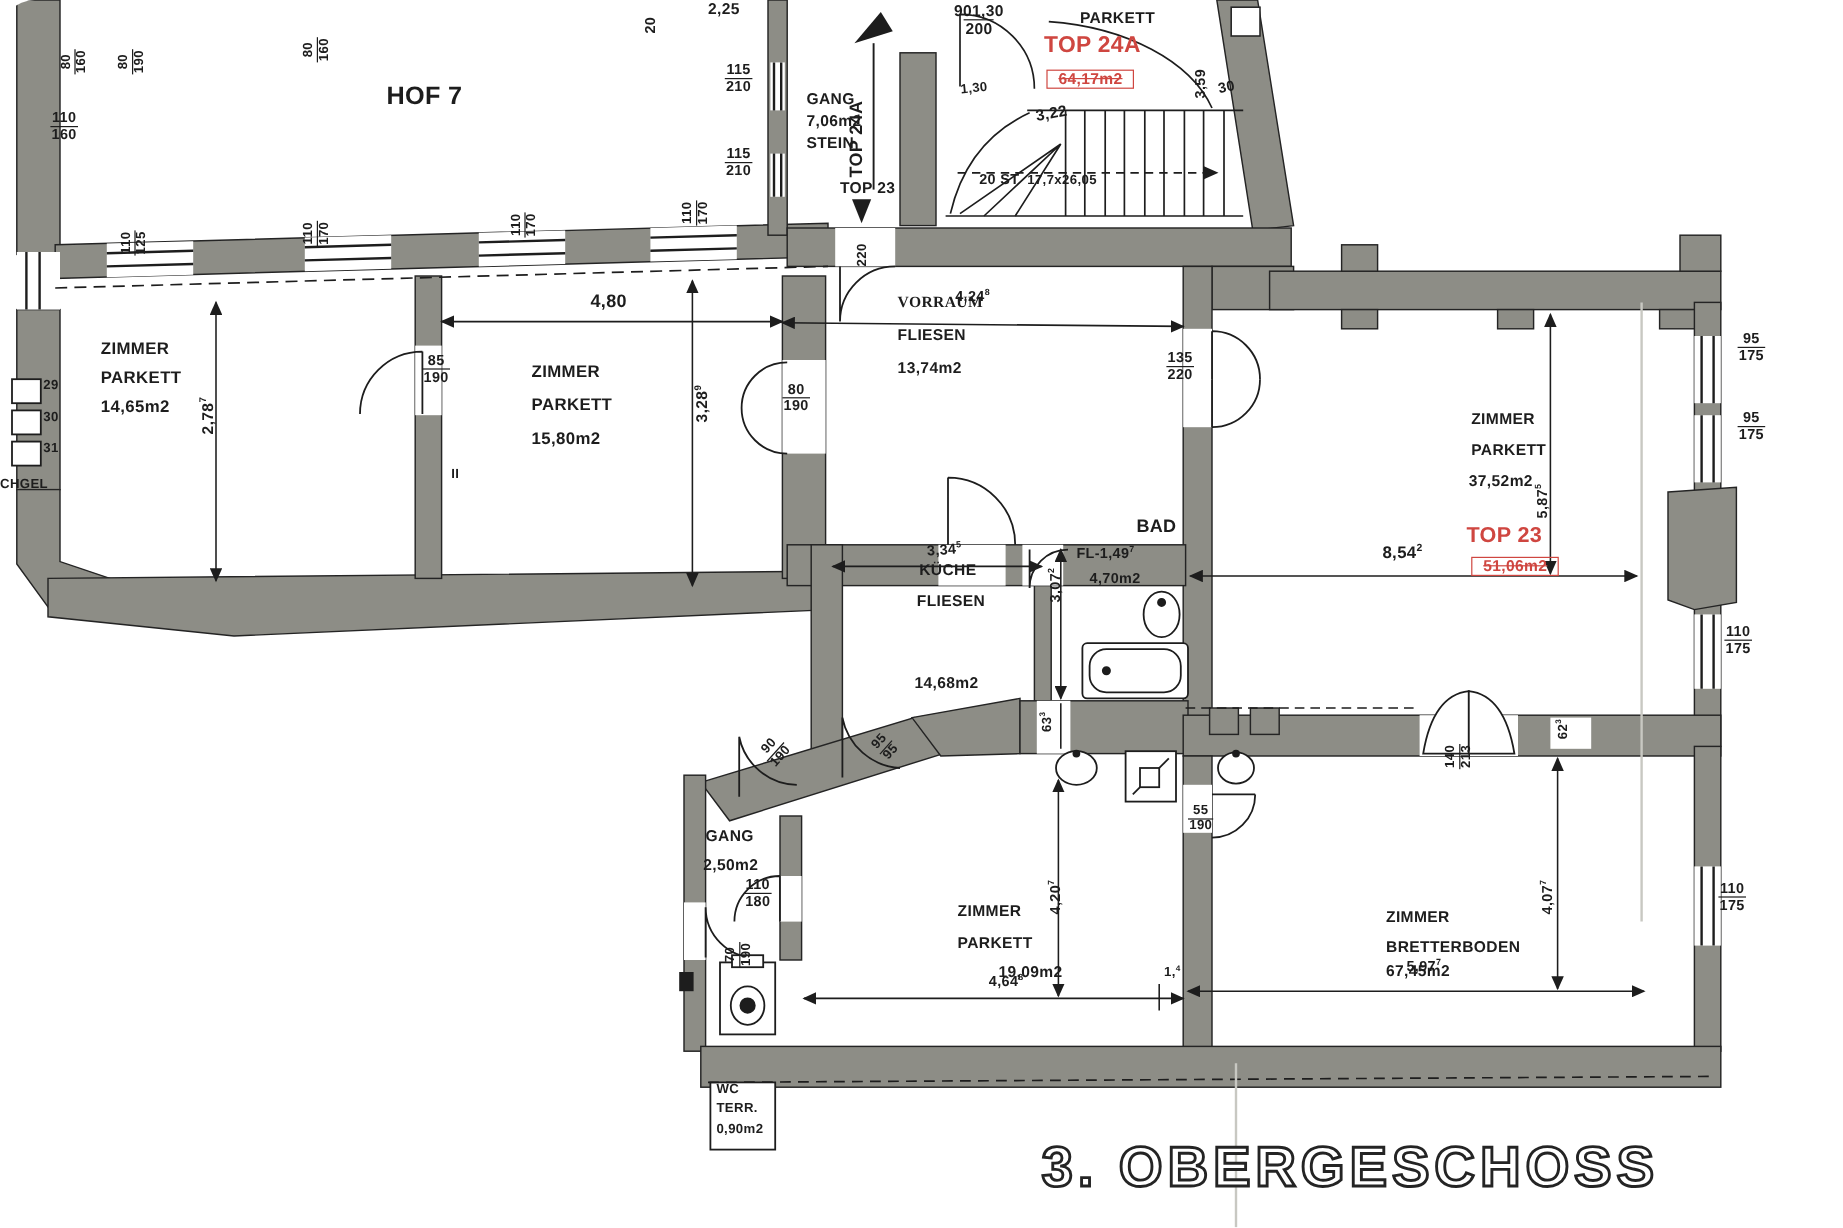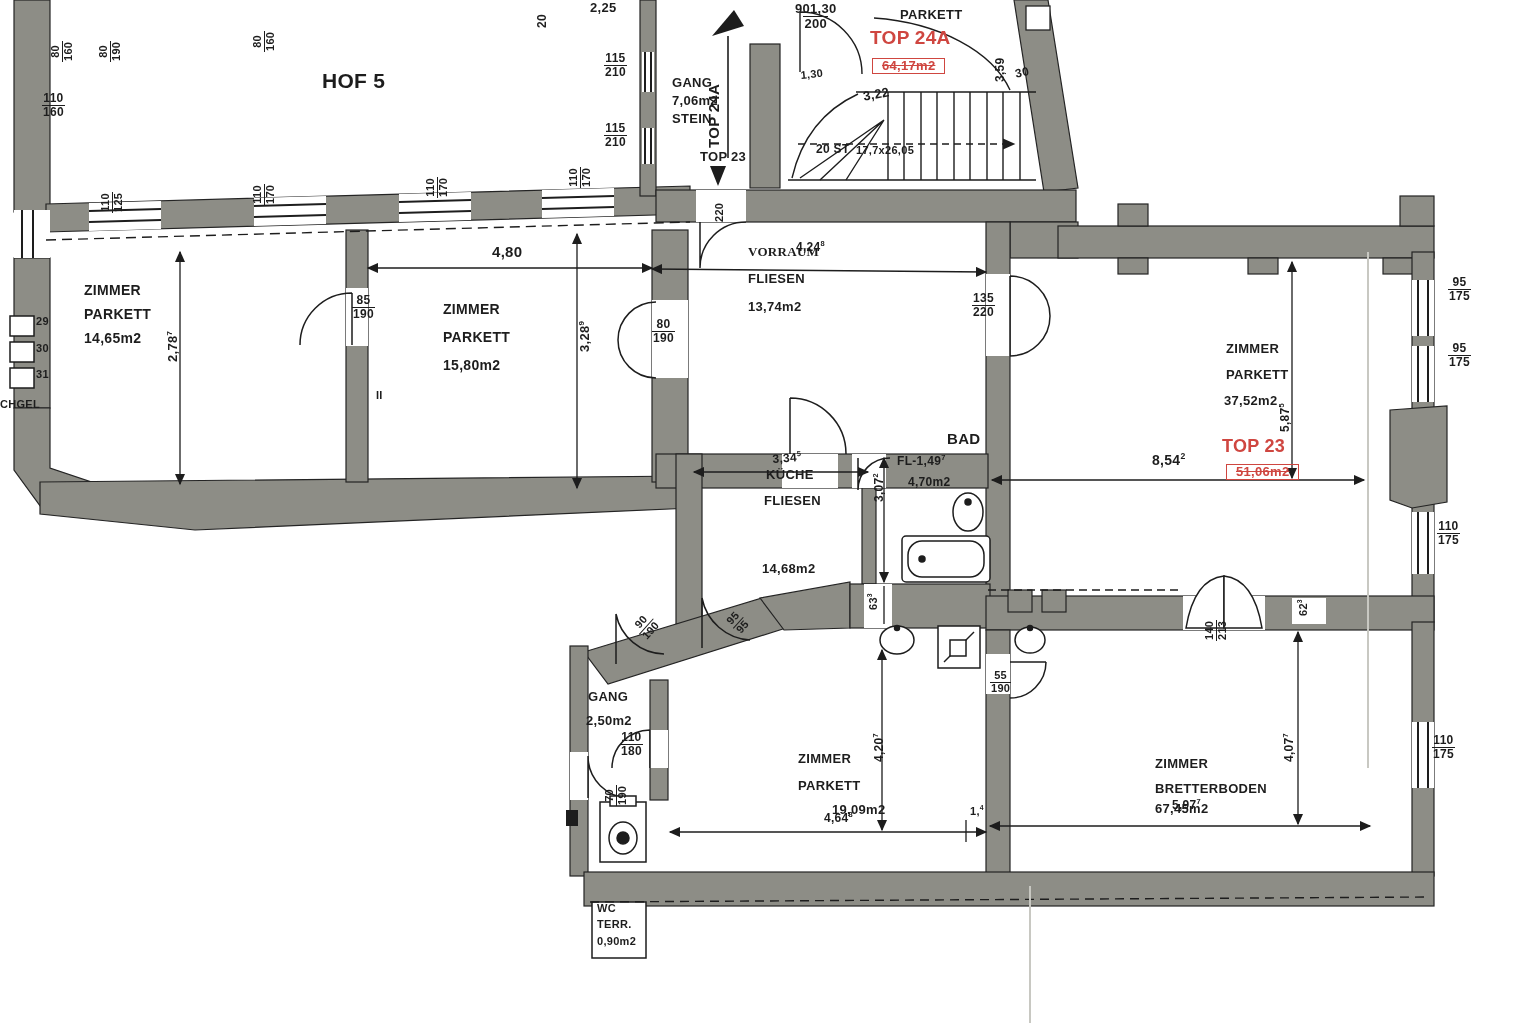--- a/index.html
+++ b/index.html
@@ -1,17 +1,17 @@
 <!DOCTYPE html>
 <html><head>
 <meta charset="utf-8">
 <style>
   html,body{margin:0;padding:0;background:#ffffff;}
   #plan{position:relative;width:1536px;height:1023px;background:#ffffff;overflow:hidden;
-        font-family:"Liberation Sans",sans-serif;}
+        font-family:"Liberation Sans",sans-serif;border-radius:29px;}
   #plan svg{position:absolute;left:0;top:0;}
   #labels{position:absolute;left:0;top:0;width:100%;height:100%;}
   .lbl{position:absolute;font-weight:bold;font-size:13px;color:#1d1d1d;
        white-space:nowrap;line-height:1.05;letter-spacing:.3px;}
   .lbl .sup{font-size:62%;vertical-align:super;letter-spacing:0;}
   .frac{display:flex;flex-direction:column;align-items:center;}
   .frac .num{padding:0 1px;}
   .frac .den{border-top:1.6px solid #1d1d1d;padding:0 1px;}
   .red{color:#cf4640;}
   .box{border:1.6px solid #cf4640;padding:0 9px;}
@@ -201,21 +201,21 @@
       <div class="lbl frac" style="left: 98px; top: 62px; font-size: 11px; transform: rotate(-90deg); transform-origin: 0px 0px;">
         <span class="num">80</span>
         <span class="den">190</span>
       </div>
       <div class="lbl frac" style="left: 252px; top: 52px; font-size: 11px; transform: rotate(-90deg); transform-origin: 0px 0px;">
         <span class="num">80</span>
         <span class="den">160</span>
       </div>
       <div class="lbl" style="left: 536px; top: 28px; font-size: 12px; transform: rotate(-90deg); transform-origin: 0px 0px;"><span>20</span></div>
       <div class="lbl" style="left: 590px; top: 1px; font-size: 13px;"><span>2,25</span></div>
-      <div class="lbl" style="left: 322px; top: 70px; font-size: 21px;"><span>HOF 5</span></div>
+      <div class="lbl" style="left: 322px; top: 70px; font-size: 21px;"><span>HOF 7</span></div>
       <div class="lbl frac" style="left: 42px; top: 92px; font-size: 12px;">
         <span class="num">110</span>
         <span class="den">160</span>
       </div>
       <div class="lbl frac" style="left: 604px; top: 52px; font-size: 12px;">
         <span class="num">115</span>
         <span class="den">210</span>
       </div>
       <div class="lbl frac" style="left: 604px; top: 122px; font-size: 12px;">
         <span class="num">115</span>
@@ -354,14 +354,15 @@
       </div>
       <div class="lbl frac" style="left: 1432px; top: 734px; font-size: 12px;">
         <span class="num">110</span>
         <span class="den">175</span>
       </div>
       <div class="lbl" style="left: 597px; top: 903px; font-size: 11px;"><span>WC</span></div>
       <div class="lbl" style="left: 597px; top: 919px; font-size: 11px;"><span>TERR.</span></div>
       <div class="lbl" style="left: 597px; top: 936px; font-size: 11px;"><span>0,90m2</span></div>
     </div>
 
+<div class="title">3. OBERGESCHOSS</div>
 
 </div>
 
 </body></html>

